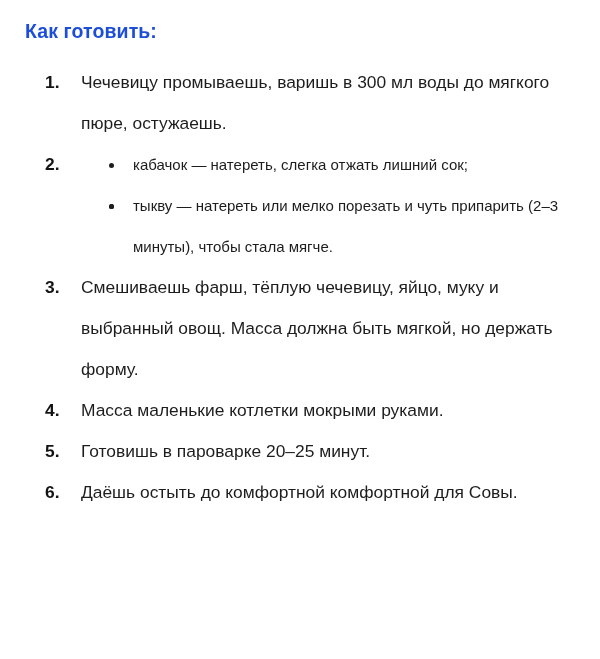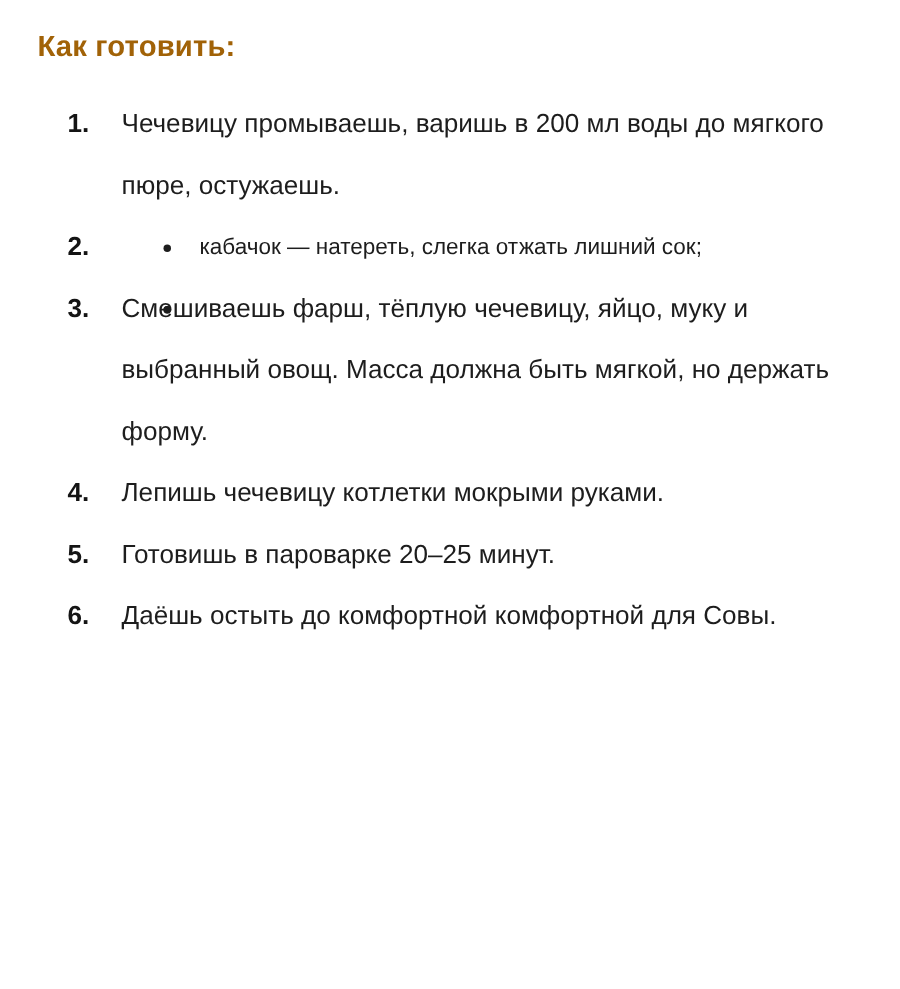--- a/index.html
+++ b/index.html
@@ -23,21 +23,21 @@
     height: 659px;
     padding: 18px 20px 0 25px;
     background: #ffffff;
   }
 
   .heading {
     font-size: 19.5px;
     font-weight: 700;
     line-height: 27px;
     letter-spacing: 0.1px;
-    color: #a16207;
+    color: #1d4ed8;
     margin: 0 0 17px 0;
   }
 
   
   .steps {
     list-style: none;
     margin: 0;
     padding: 0;
   }
 
@@ -99,48 +99,49 @@
 <body>
 
 <div class="page">
 
   <h2 class="heading">Как готовить:</h2>
 
   <ol class="steps">
 
     <li class="step">
       <span class="marker">1.</span>
-      <span class="step-text">Чечевицу промываешь, варишь в 200 мл воды до мягкого пюре, остужаешь.</span>
+      <span class="step-text">Чечевицу промываешь, варишь в 300 мл воды до мягкого пюре, остужаешь.</span>
     </li>
 
     <li class="step">
       <span class="marker">2.</span>
 
       <ul class="subs">
         <li class="sub">
           <span class="bullet"></span>
           <span class="sub-text">кабачок — натереть, слегка отжать лишний сок;</span>
         </li>
         <li class="sub">
           <span class="bullet"></span>
         </li>
         <li class="sub">
           <span class="bullet"></span>
+          <span class="sub-text">тыкву — натереть или мелко порезать и чуть припарить (2–3 минуты), чтобы стала мягче.</span>
         </li>
       </ul>
     </li>
 
     <li class="step">
       <span class="marker">3.</span>
       <span class="step-text">Смешиваешь фарш, тёплую чечевицу, яйцо, муку и выбранный овощ. Масса должна быть мягкой, но держать форму.</span>
     </li>
 
     <li class="step">
       <span class="marker">4.</span>
-      <span class="step-text">Лепишь чечевицу котлетки мокрыми руками.</span>
+      <span class="step-text">Масса маленькие котлетки мокрыми руками.</span>
     </li>
 
     <li class="step">
       <span class="marker">5.</span>
       <span class="step-text">Готовишь в пароварке 20–25 минут.</span>
     </li>
 
     <li class="step">
       <span class="marker">6.</span>
       <span class="step-text">Даёшь остыть до комфортной комфортной для Совы.</span>

